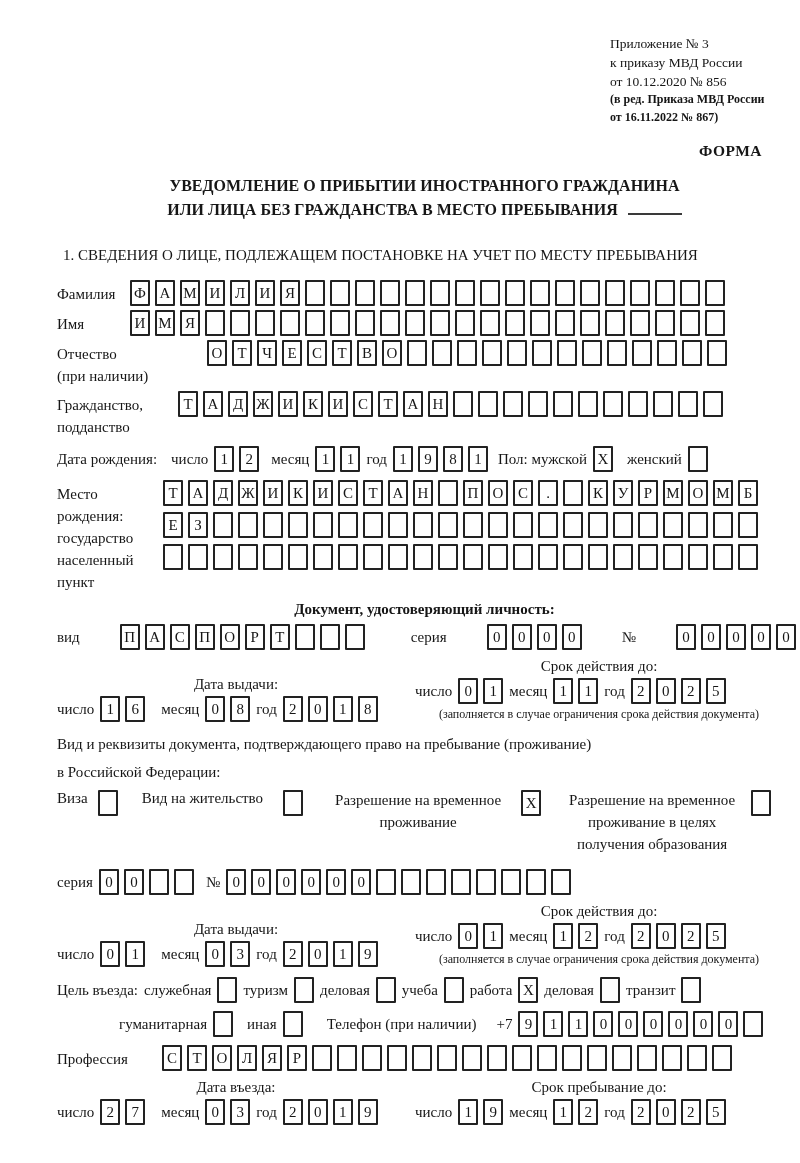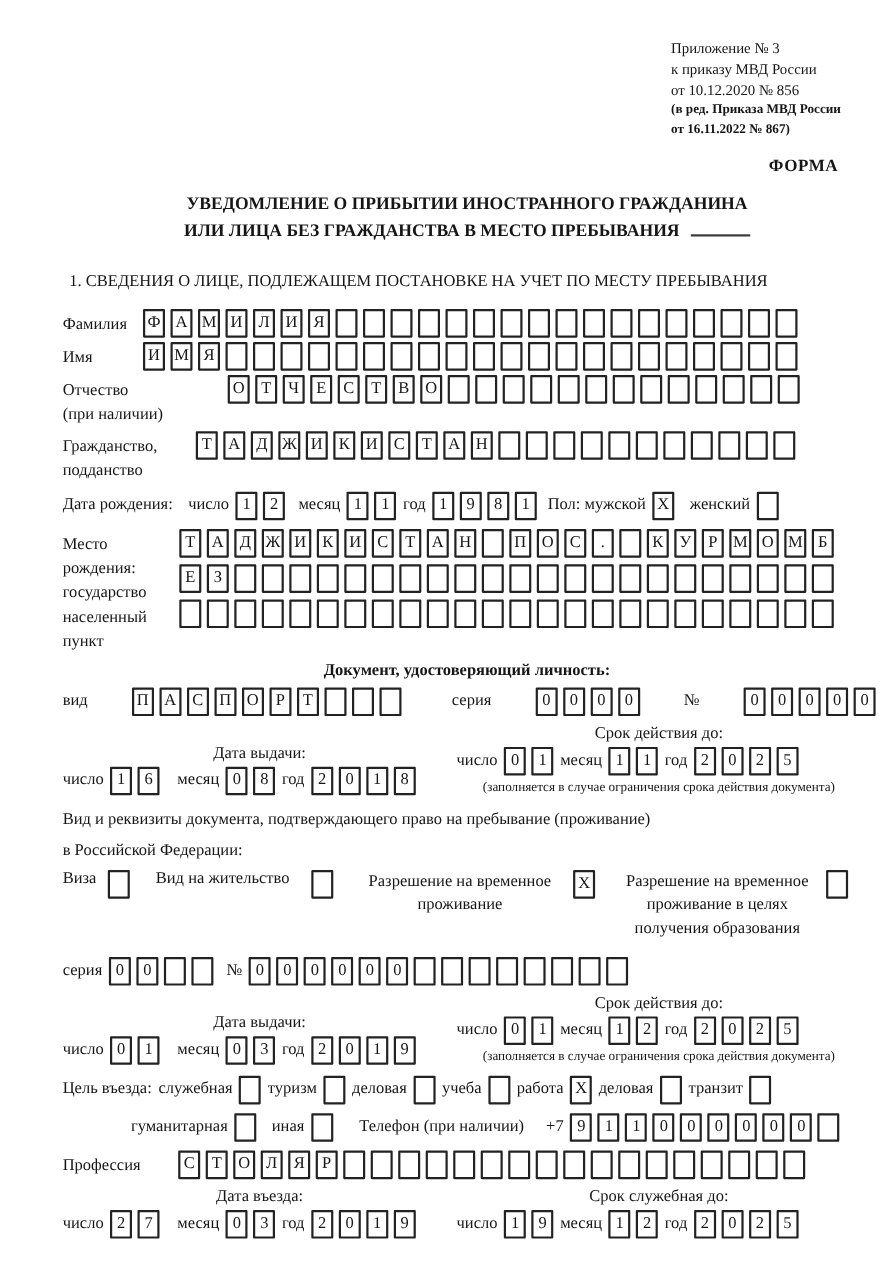--- a/index.html
+++ b/index.html
@@ -583,21 +583,21 @@
         <span class="sl">год</span>
         <span class="cells">
             <div class="cell">2</div>
             <div class="cell">0</div>
             <div class="cell">1</div>
             <div class="cell">9</div>
           </span>
       </div>
     </div>
     <div class="dg dg-r">
-      <div class="dt">Срок служебная до:</div>
+      <div class="dt">Срок пребывание до:</div>
       <div class="dl">
         <span class="sl">число</span>
         <span class="cells">
             <div class="cell">1</div>
             <div class="cell">9</div>
           </span>
         <span class="sl">месяц</span>
         <span class="cells">
             <div class="cell">1</div>
             <div class="cell">2</div>

